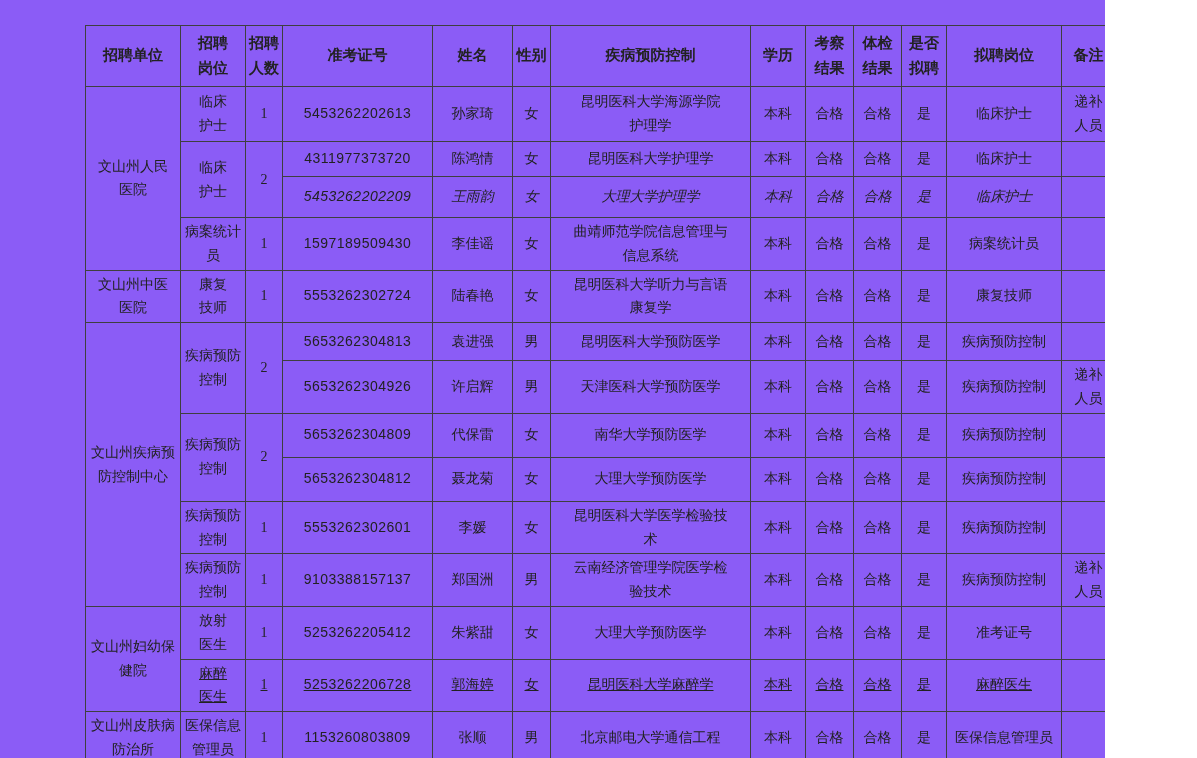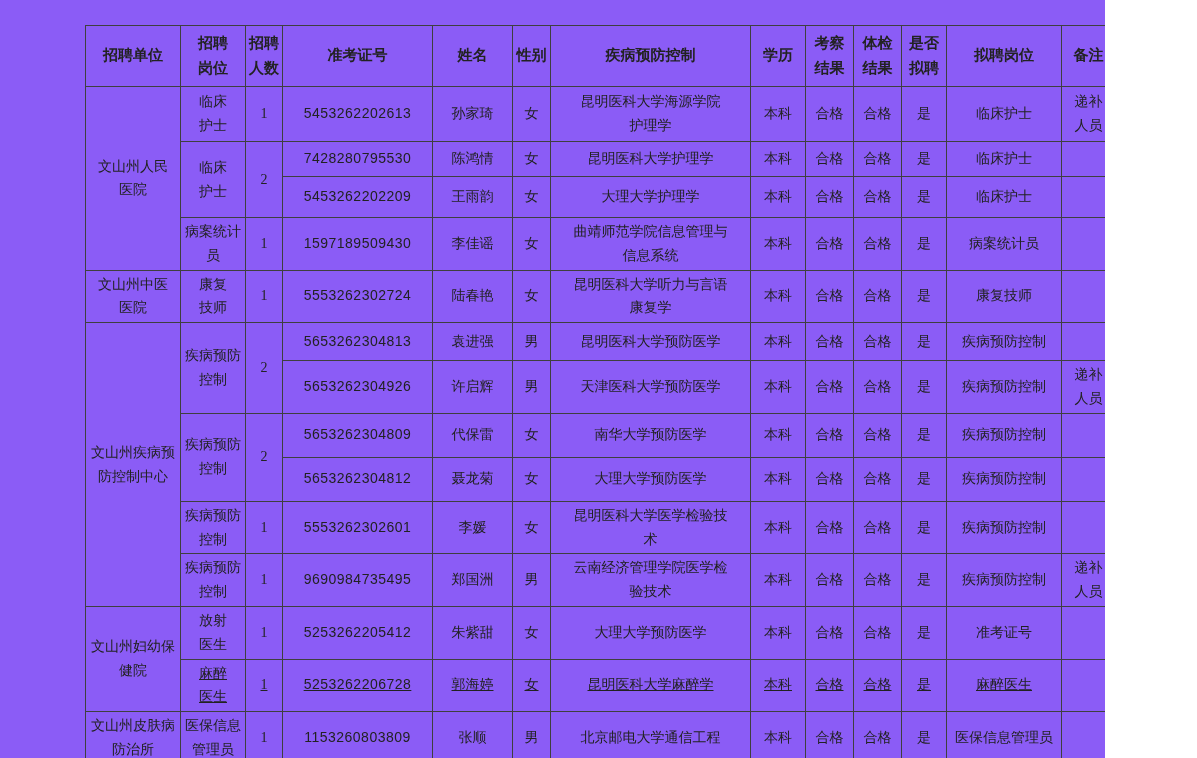--- a/index.html
+++ b/index.html
@@ -106,32 +106,32 @@
           <td class="col-9">合格</td>
           <td class="col-10">是</td>
           <td class="col-11">临床护士</td>
           <td class="col-12">递补
 人员</td>
         </tr>
         <tr style="height: 35px;">
           <td rowspan="2" class="col-1">临床
 护士</td>
           <td rowspan="2" class="col-2">2</td>
-          <td class="col-3">7428280795530</td>
+          <td class="col-3">4311977373720</td>
           <td class="col-4">陈鸿情</td>
           <td class="col-5">女</td>
           <td class="col-6">昆明医科大学护理学</td>
           <td class="col-7">本科</td>
           <td class="col-8">合格</td>
           <td class="col-9">合格</td>
           <td class="col-10">是</td>
           <td class="col-11">临床护士</td>
           <td class="col-12"></td>
         </tr>
-        <tr style="height: 41px;">
+        <tr style="height: 41px; font-style: italic;">
           <td class="col-3">5453262202209</td>
           <td class="col-4">王雨韵</td>
           <td class="col-5">女</td>
           <td class="col-6">大理大学护理学</td>
           <td class="col-7">本科</td>
           <td class="col-8">合格</td>
           <td class="col-9">合格</td>
           <td class="col-10">是</td>
           <td class="col-11">临床护士</td>
           <td class="col-12"></td>
@@ -240,21 +240,21 @@
           <td class="col-8">合格</td>
           <td class="col-9">合格</td>
           <td class="col-10">是</td>
           <td class="col-11">疾病预防控制</td>
           <td class="col-12"></td>
         </tr>
         <tr style="height: 46px;">
           <td class="col-1">疾病预防
 控制</td>
           <td class="col-2">1</td>
-          <td class="col-3">9690984735495</td>
+          <td class="col-3">9103388157137</td>
           <td class="col-4">郑国洲</td>
           <td class="col-5">男</td>
           <td class="col-6">云南经济管理学院医学检
 验技术</td>
           <td class="col-7">本科</td>
           <td class="col-8">合格</td>
           <td class="col-9">合格</td>
           <td class="col-10">是</td>
           <td class="col-11">疾病预防控制</td>
           <td class="col-12">递补

